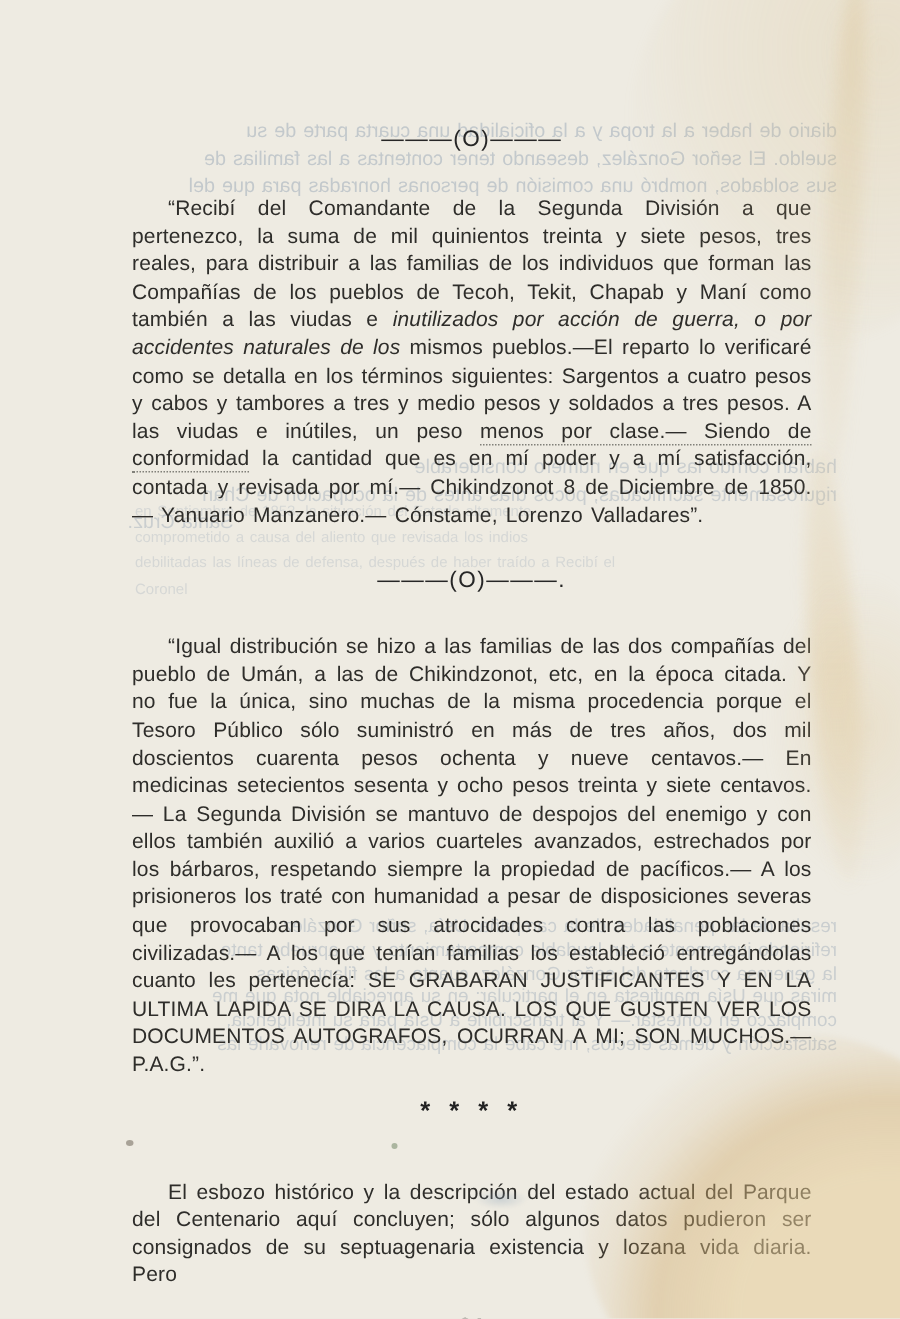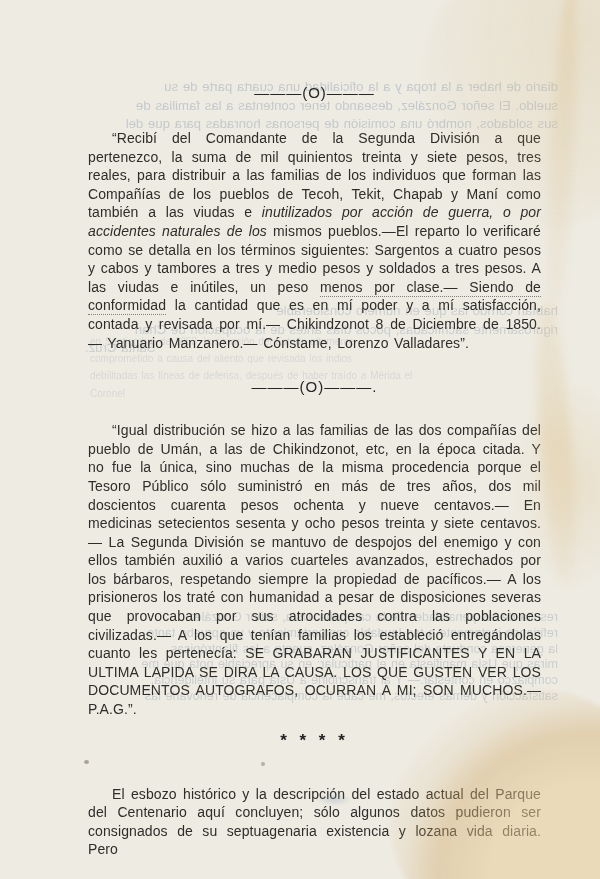--- a/index.html
+++ b/index.html
@@ -67,21 +67,21 @@
 
   <div class="ghost g-mid-m mirrored">
     <div>habían corrido las que en número considerable</div>
     <div>rigurosamente sacrificadas, pocos días antes de la ocupación de Chan</div>
     <div class="ta-r">Santa Cruz.</div>
   </div>
 
   <div class="ghost g-mid-n">
     <div>en Septiembre de 1853, la situación del Estado altamente</div>
     <div>comprometido a causa del aliento que revisada los indios</div>
-    <div>debilitadas las líneas de defensa, después de haber traído a Mérida el</div>
+    <div>debilitadas las líneas de defensa, después de haber traído a Recibí el</div>
     <div>Coronel</div>
   </div>
 
   <div class="ghost g-bot mirrored">
     <div>resulta de las penalidades de la campaña. Usía, señor González</div>
     <div>refiriendo justamente a tan laudable comportamiento y yo apruebo tanto</div>
     <div>la generosa conducta del señor González, cuanto a las filantrópicas</div>
     <div>miras que Usía manifiesta en el particular; en su apreciable nota que me</div>
     <div>complazco en contestar.— Y al transcribirle a Usía para su inteligencia,</div>
     <div>satisfacción y demás efectos, me cabe la complacencia de renovarle las</div>

